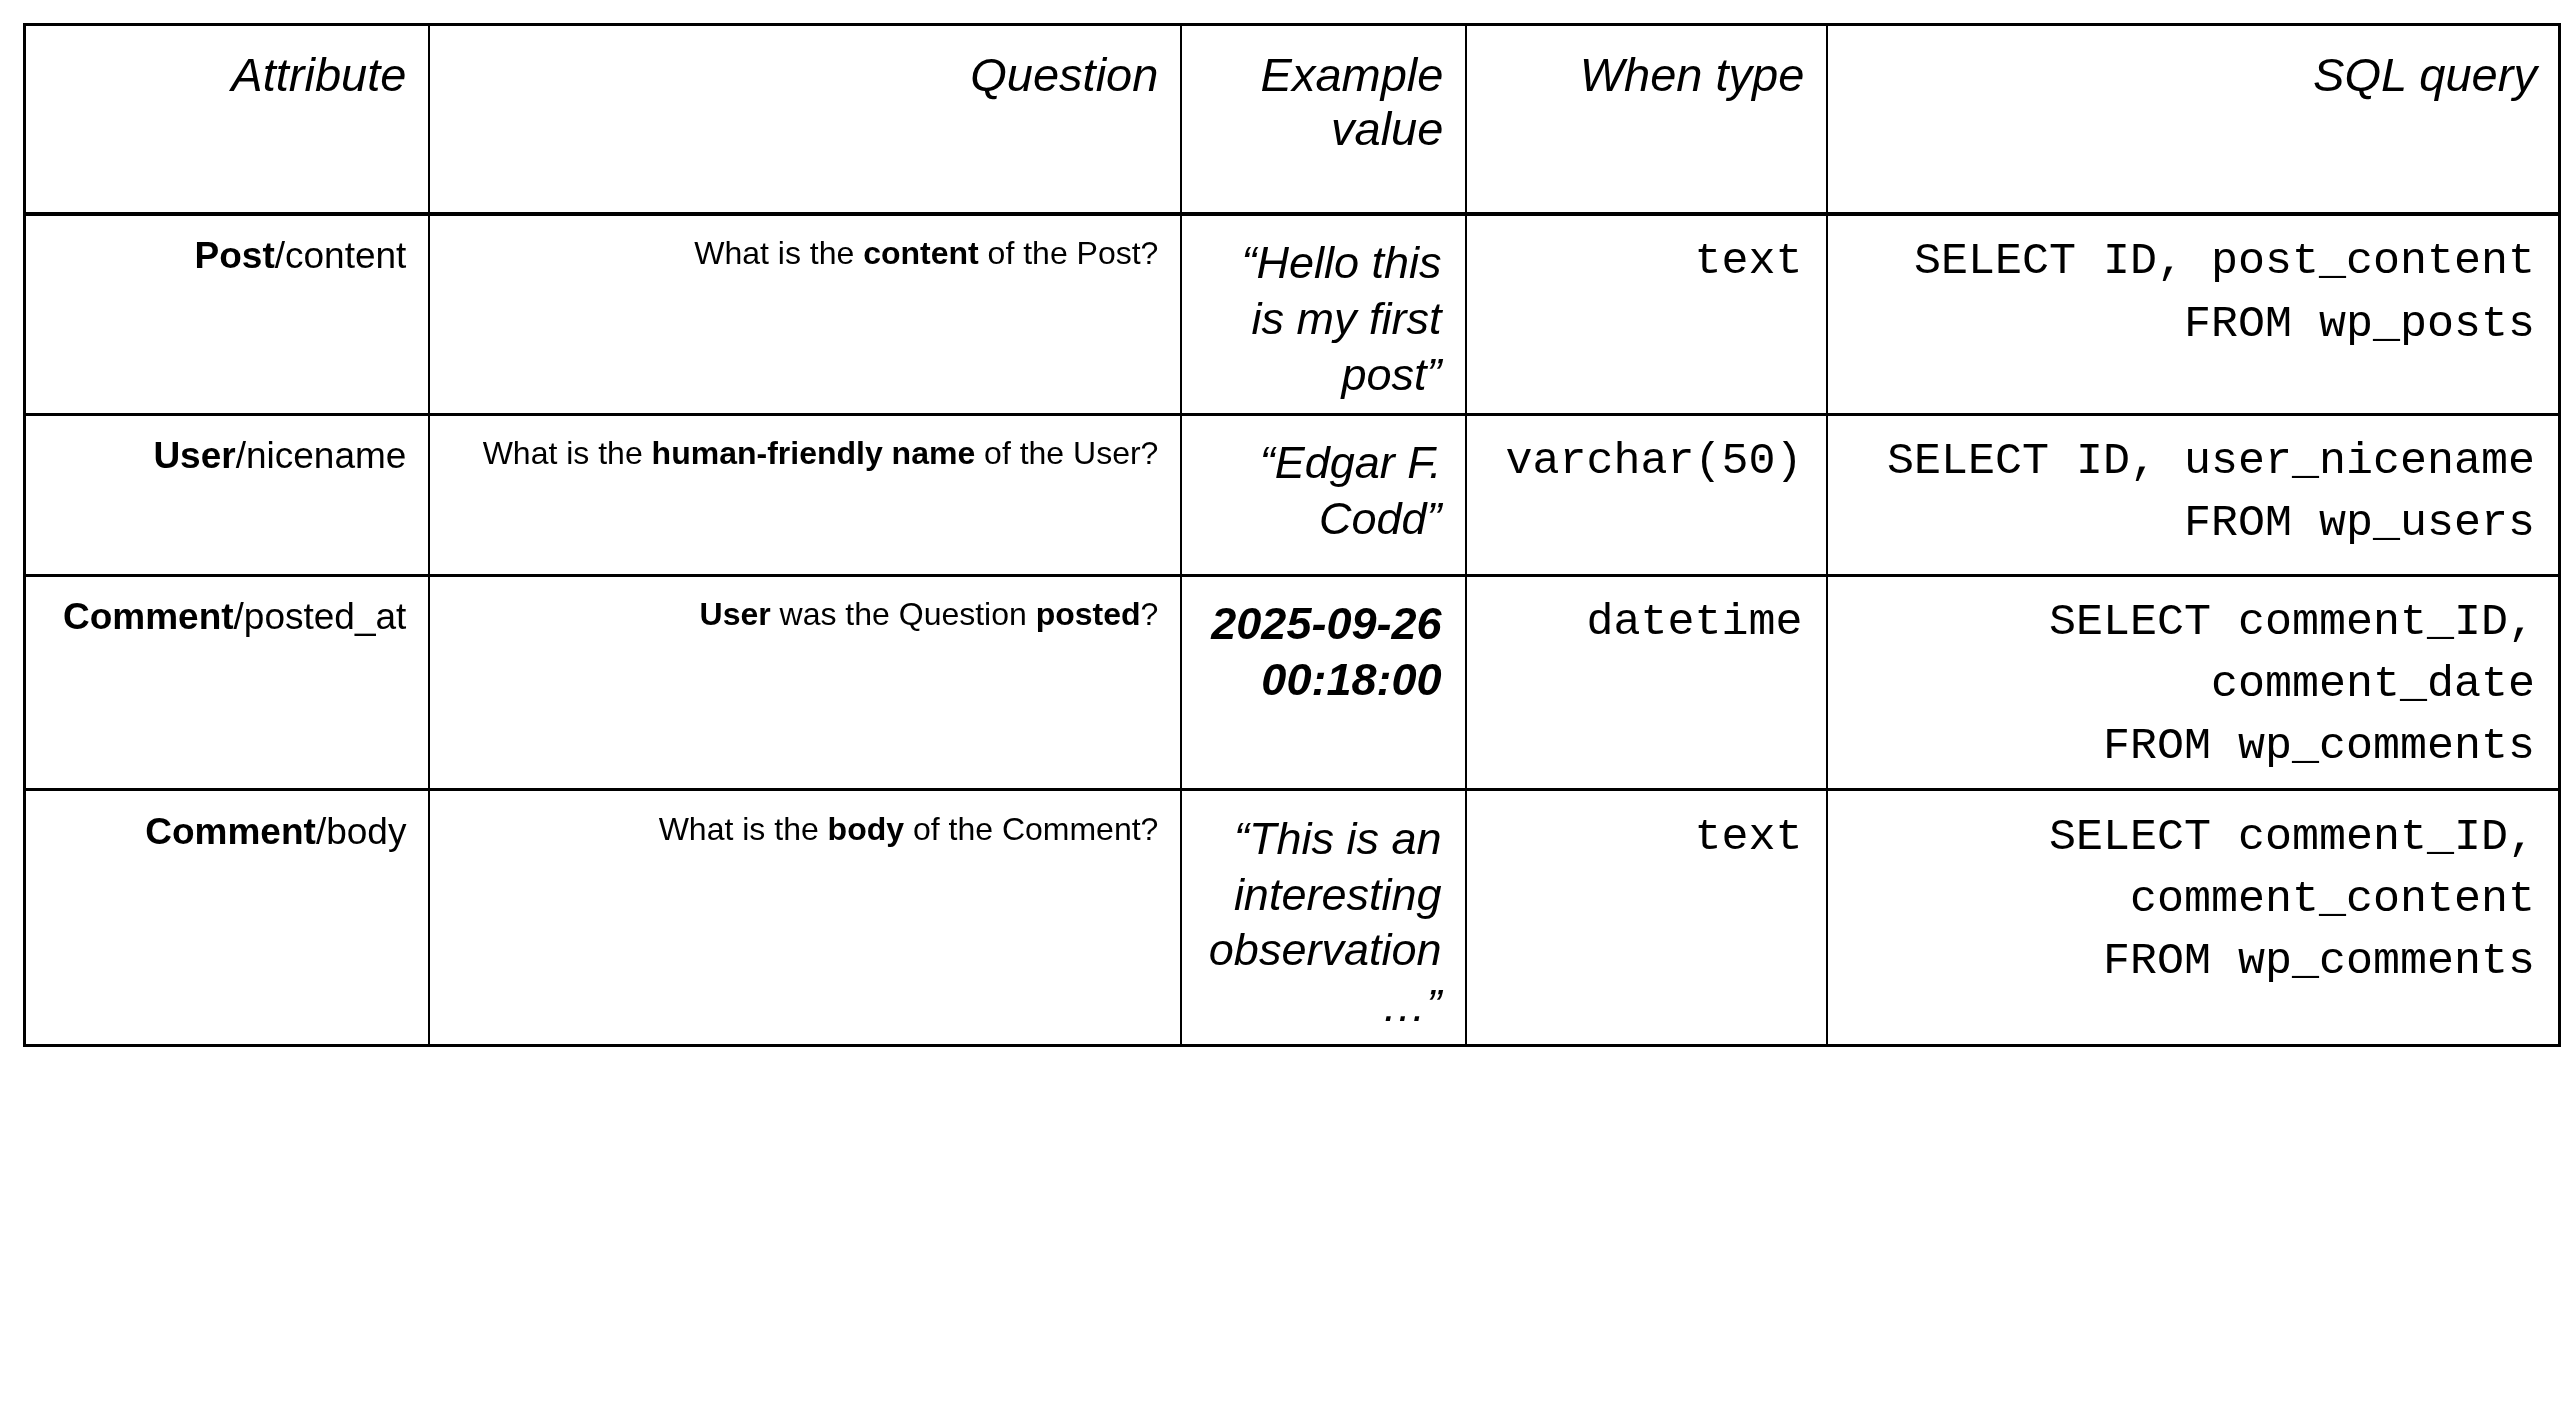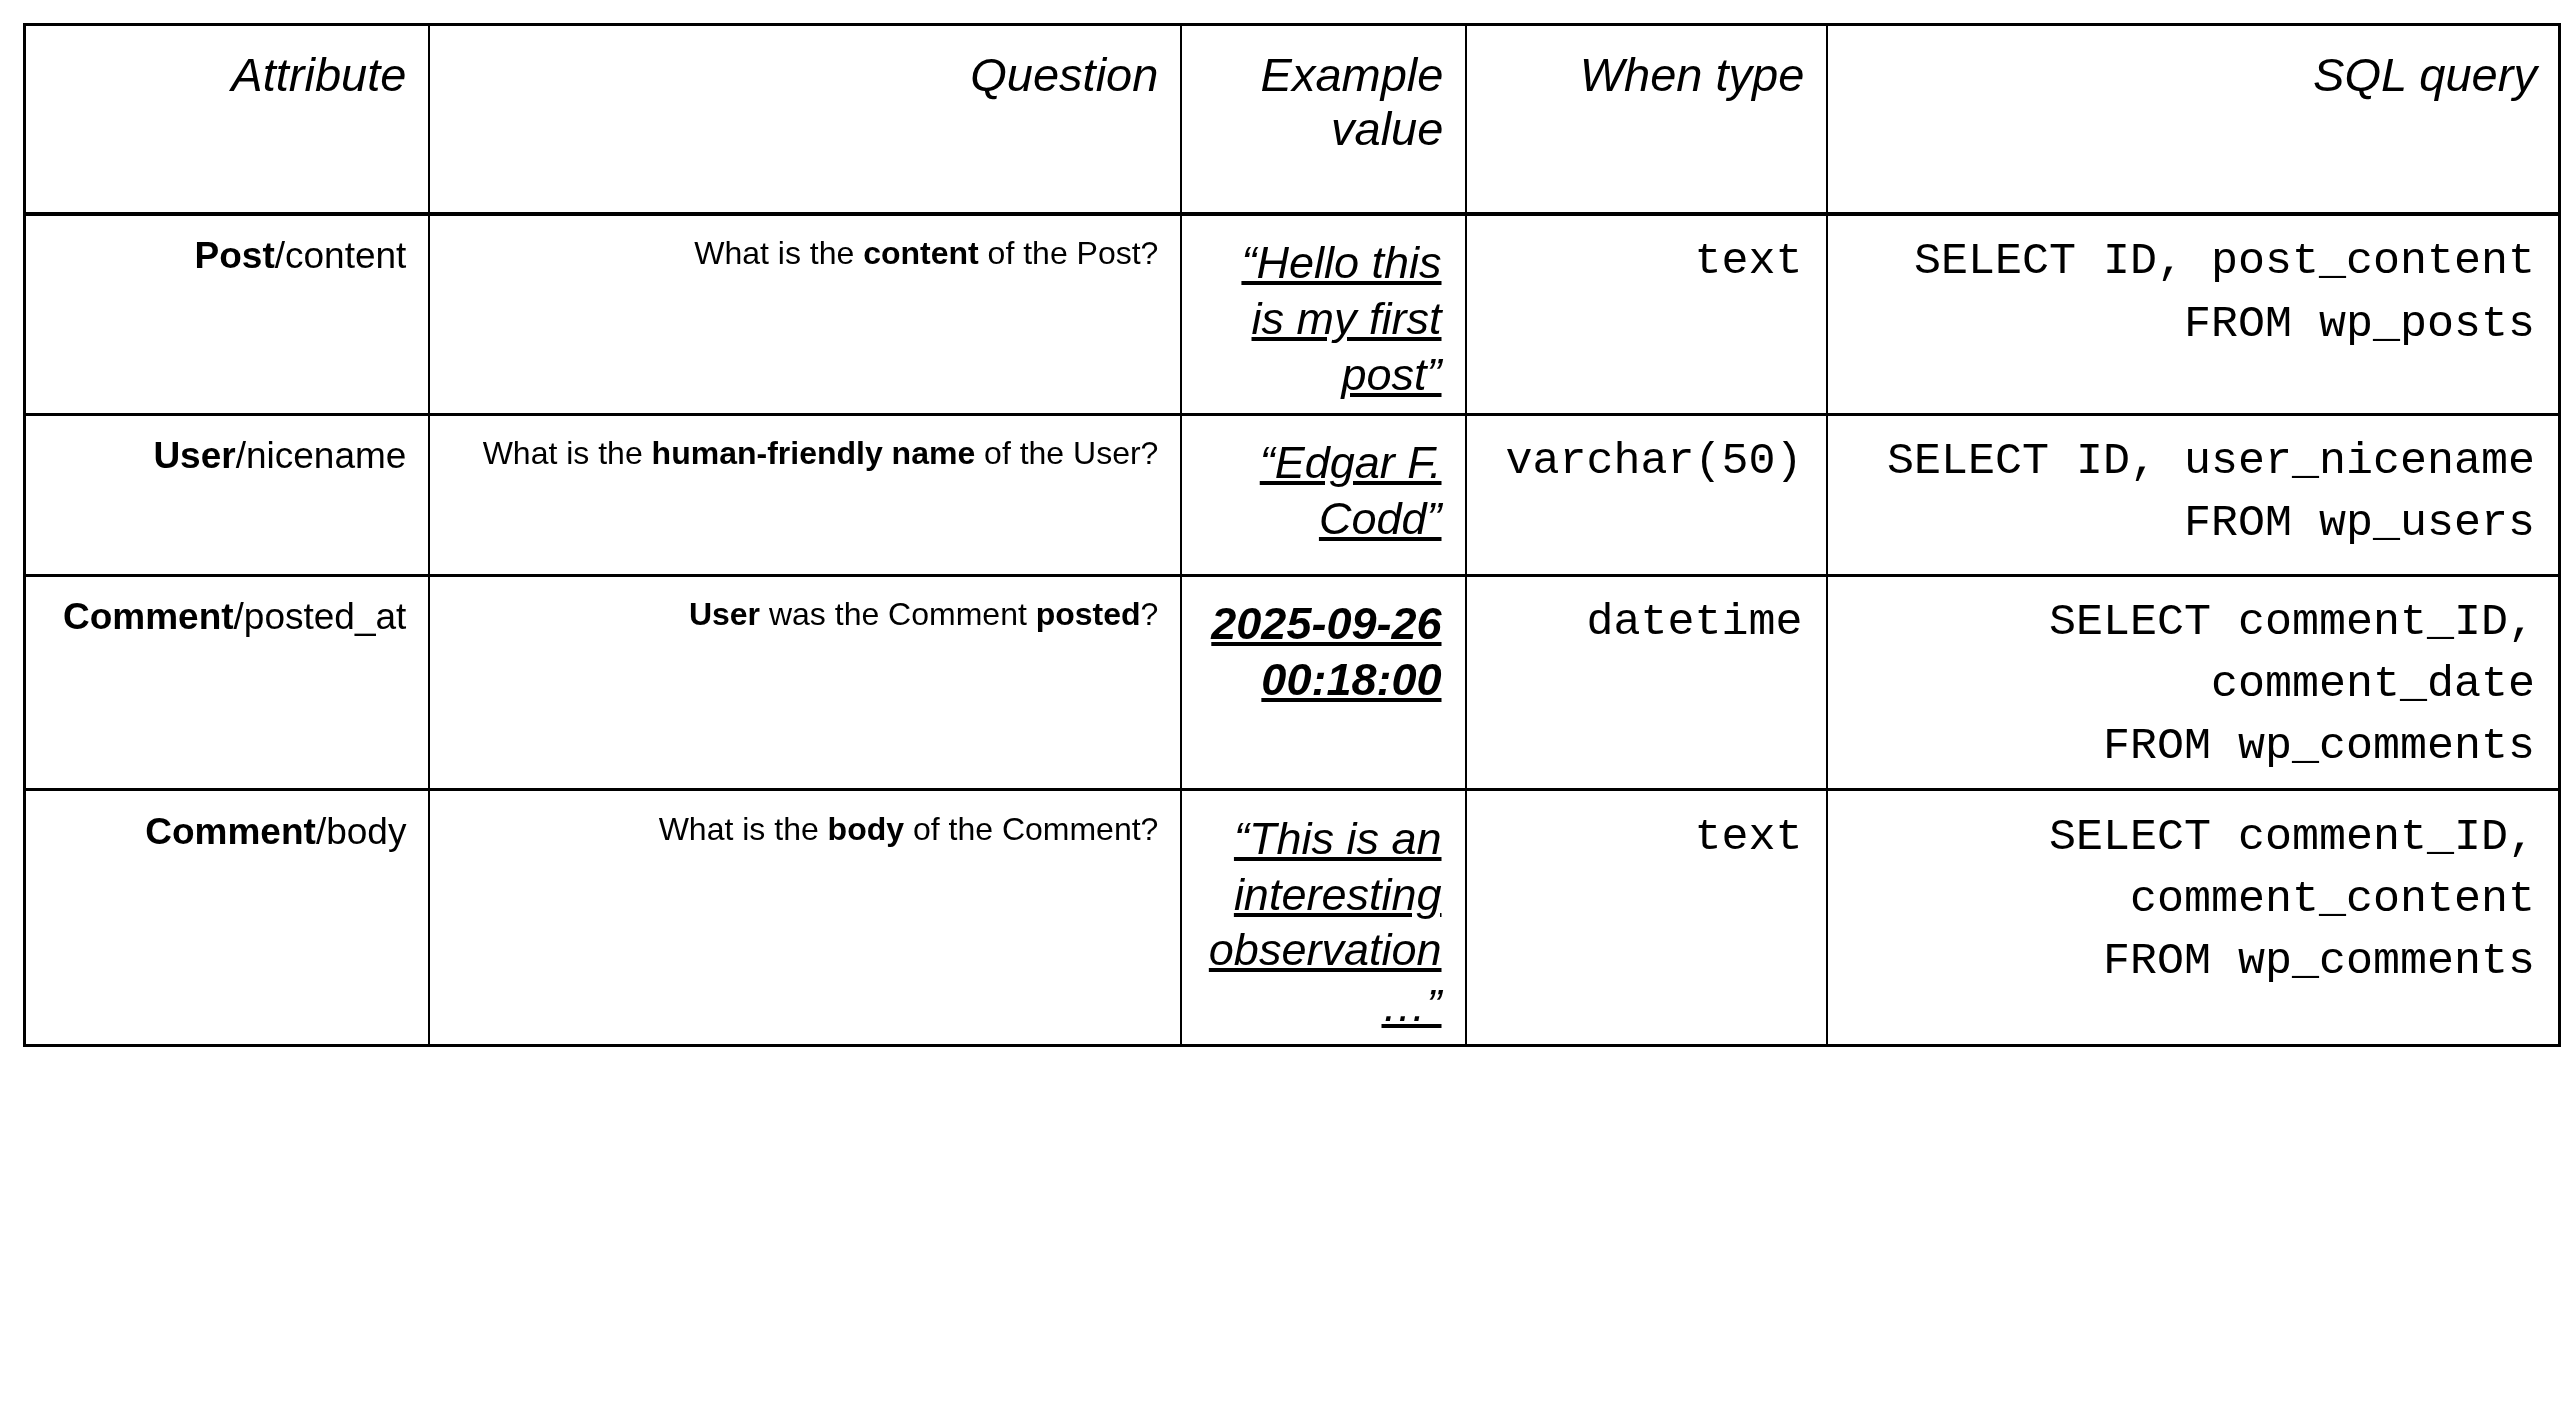--- a/index.html
+++ b/index.html
@@ -55,21 +55,20 @@
     font-size: 32px;
     line-height: 1.16;
     padding: 19.5px 21.5px 9.8px 21.5px;
   }
   td.example-cell {
     font-size: 45px;
     line-height: 1.24;
     font-style: italic;
     padding: 19.5px 23.4px 9.8px 23.4px;
     overflow-wrap: break-word;
-    text-decoration: underline;
   }
   td.example-cell.bold { font-weight: bold; }
   td.data-type-cell, td.sql-cell {
     font-family: "Liberation Mono", monospace;
     font-size: 45px;
     line-height: 1.38;
     padding: 15.6px 23.4px 9.8px 23.4px;
   }
   .b { font-weight: bold; }
   .sql-line { white-space: nowrap; }
@@ -119,21 +118,21 @@
         <td class="question-cell"><span>What is the </span><span class="b">human-friendly name</span><span> of the User?</span></td>
         <td class="example-cell">“Edgar F. Codd”</td>
         <td class="data-type-cell">varchar(50)</td>
         <td class="sql-cell">
           <div class="sql-line">SELECT ID, user_nicename</div>
           <div class="sql-line">FROM wp_users</div>
         </td>
       </tr>
       <tr class="h-r4">
         <td class="attribute-cell"><span class="b">Comment</span><span>/posted_at</span></td>
-        <td class="question-cell"><span class="b">User</span><span> was the Comment </span><span class="b">posted</span><span>?</span></td>
+        <td class="question-cell"><span class="b">User</span><span> was the Question </span><span class="b">posted</span><span>?</span></td>
         <td class="example-cell bold">2025-09-26 00:18:00</td>
         <td class="data-type-cell">datetime</td>
         <td class="sql-cell">
           <div class="sql-line">SELECT comment_ID,</div>
           <div class="sql-line">comment_date</div>
           <div class="sql-line">FROM wp_comments</div>
         </td>
       </tr>
       <tr class="h-r5">
         <td class="attribute-cell"><span class="b">Comment</span><span>/body</span></td>

